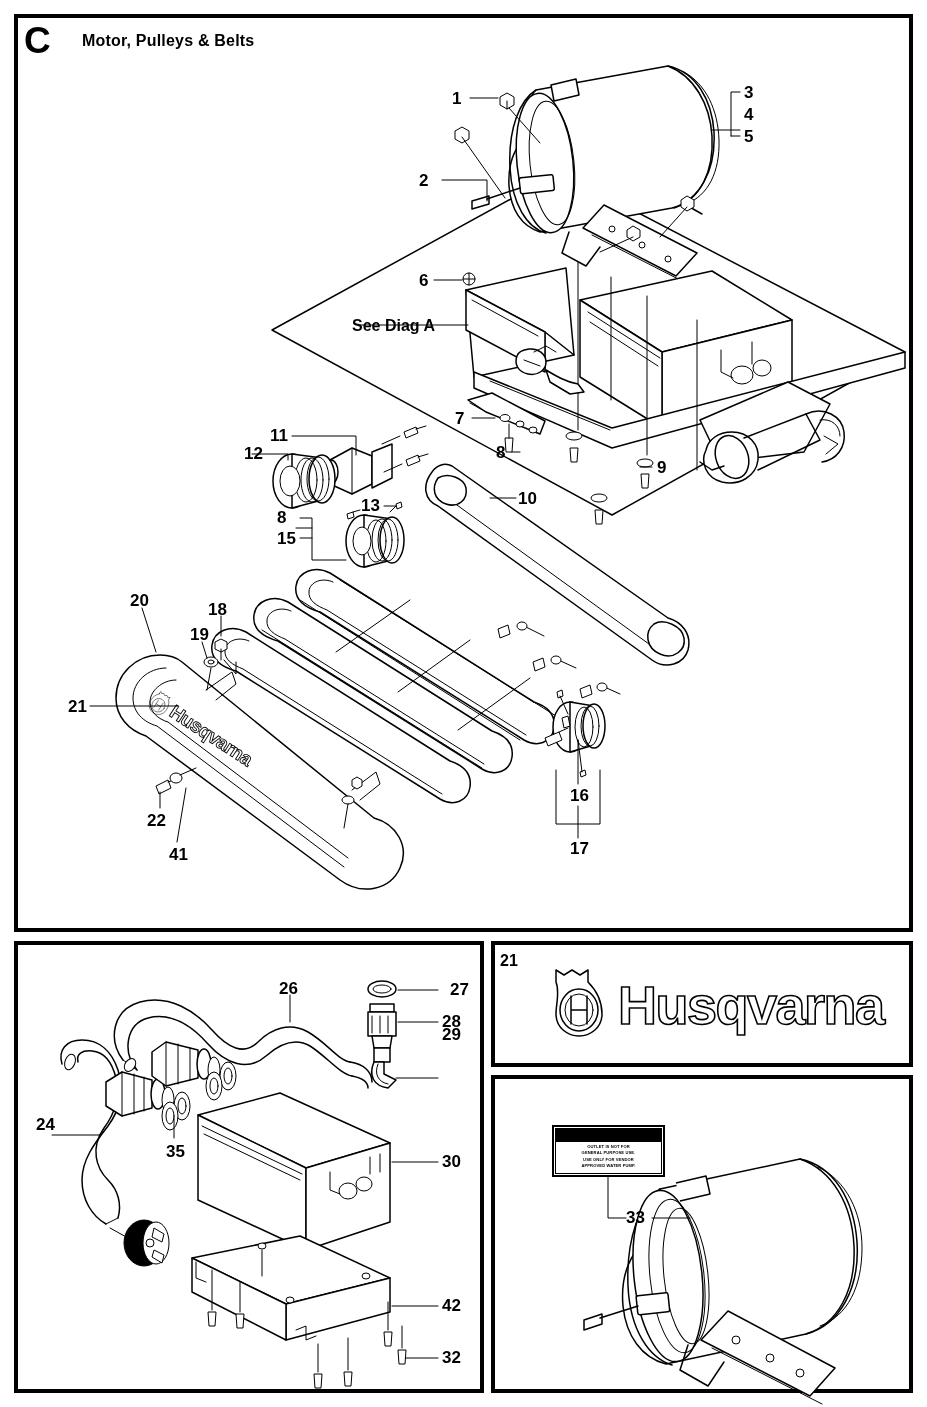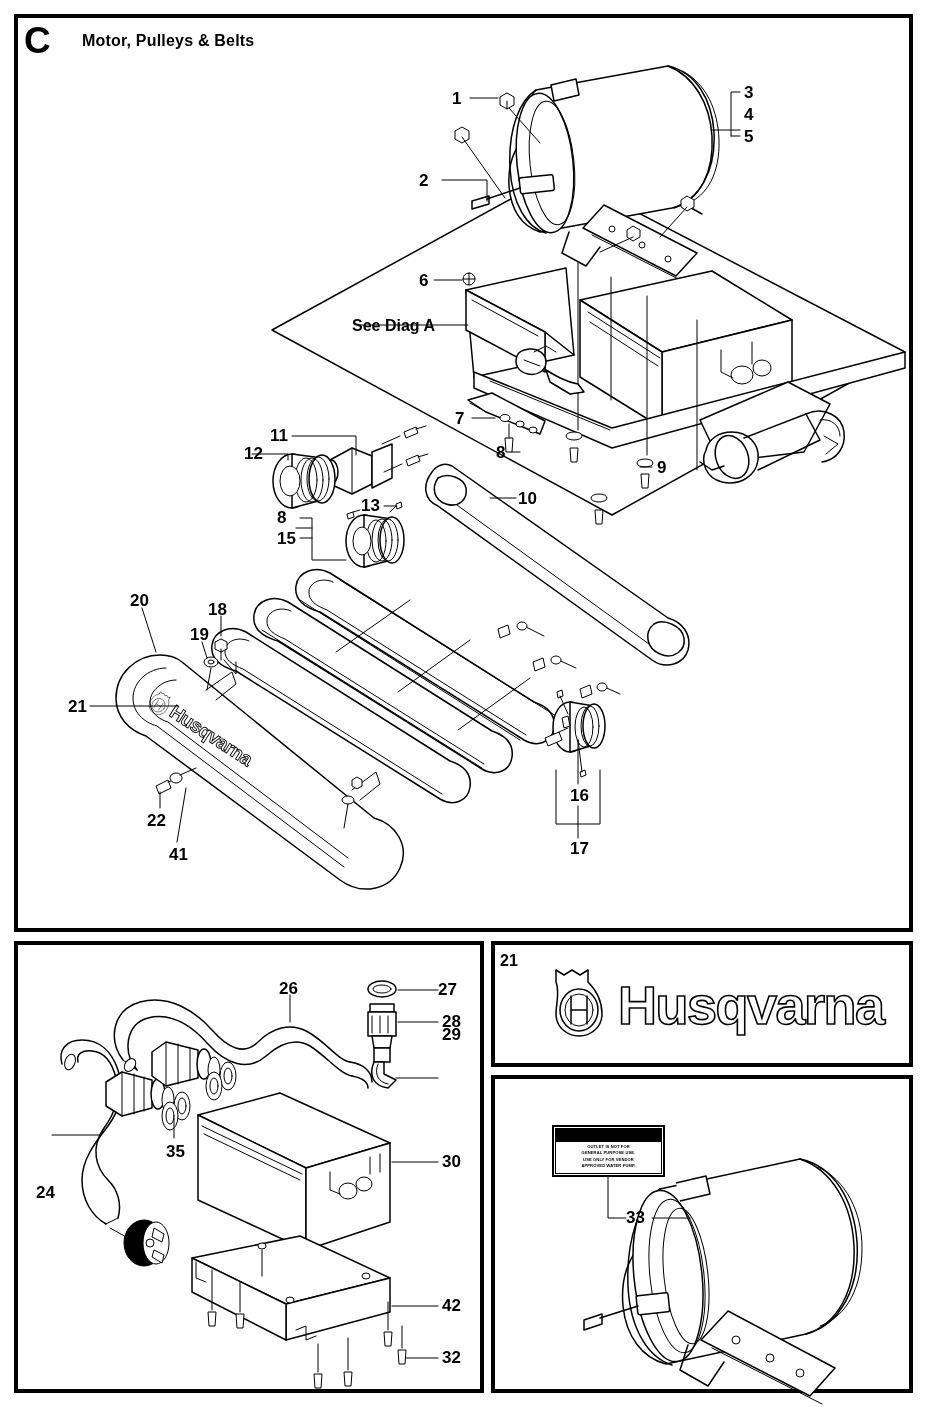--- a/index.html
+++ b/index.html
@@ -470,24 +470,24 @@
       <path class="stroke-t" d="M290,995 L290,1022"></path>
       <path class="stroke-t" d="M398,990 L438,990"></path>
       <path class="stroke-t" d="M398,1022 L438,1022"></path>
       <path class="stroke-t" d="M396,1078 L438,1078"></path>
       <path class="stroke-t" d="M392,1162 L438,1162"></path>
       <path class="stroke-t" d="M392,1306 L438,1306"></path>
       <path class="stroke-t" d="M406,1358 L438,1358"></path>
     </g>
   </svg>
 
-  <div class="num" style="left:36px;top:1184px">24</div>
+  <div class="num" style="left:36px;top:1116px">24</div>
   <div class="num" style="left:166px;top:1143px">35</div>
   <div class="num" style="left:279px;top:980px">26</div>
-  <div class="num" style="left:438px;top:981px">27</div>
+  <div class="num" style="left:450px;top:981px">27</div>
   <div class="num" style="left:442px;top:1013px">28</div>
   <div class="num" style="left:442px;top:1026px">29</div>
   <div class="num" style="left:442px;top:1153px">30</div>
   <div class="num" style="left:442px;top:1297px">42</div>
   <div class="num" style="left:442px;top:1349px">32</div>
 
   <div class="panel" id="panel-logo"></div>
   <div id="logo-num">21</div>
   <div id="logo-wrap">
     <svg width="340" height="78" viewBox="0 0 340 78" aria-hidden="true">

